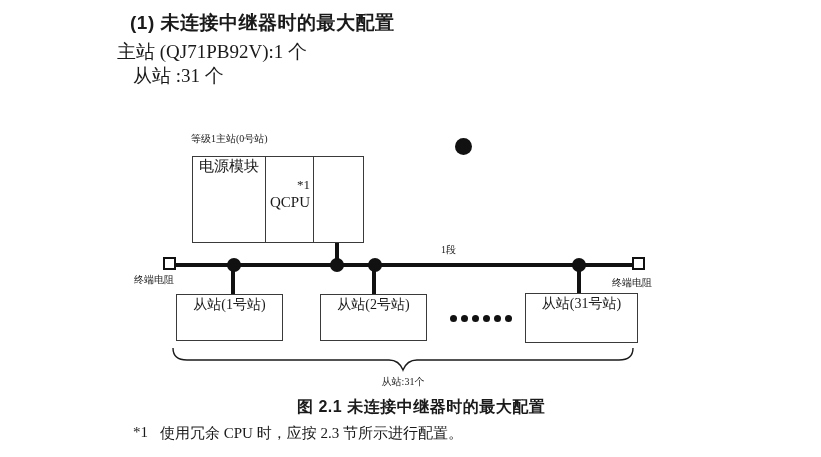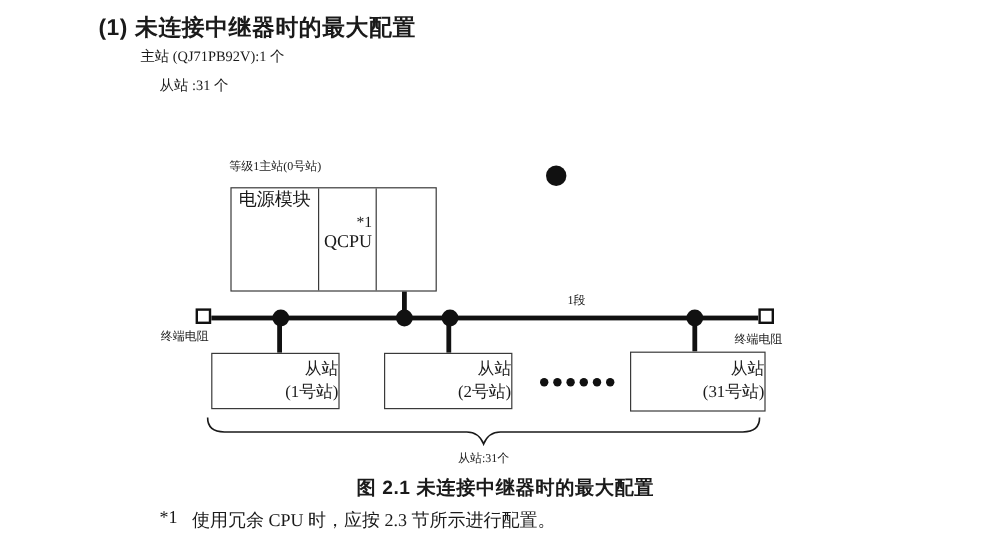--- a/index.html
+++ b/index.html
@@ -7,23 +7,23 @@
     position:relative;
     width:821px;height:457px;
     background:#ffffff;
     font-family:"Liberation Serif","DejaVu Serif",serif;
     color:#1a1a1a;
     overflow:hidden;
   }
   .abs{position:absolute;}
   .heading{
     font-family:"Liberation Sans","DejaVu Sans",sans-serif;
-    font-weight:bold;font-size:19px;letter-spacing:.5px;white-space:nowrap;
+    font-weight:bold;font-size:19px;letter-spacing:.5px;white-space:nowrap;margin-left:48px;
   }
-  .bodyline{font-size:12px;white-space:nowrap;}
+  .bodyline{font-size:19px;white-space:nowrap;}
   .dia-label{font-size:10px;white-space:nowrap;}
   
   .master-box{
     left:192px;top:156px;width:172px;height:87px;
     border:1px solid #3a3a3a;box-sizing:border-box;
     display:flex;background:#fff;
   }
   .m-cell{box-sizing:border-box;position:relative;height:100%;}
   .m-cell.power{width:73px;border-right:1px solid #3a3a3a;
     display:flex;justify-content:center;font-size:15px;}
@@ -34,21 +34,21 @@
   .pb-name{position:absolute;top:25px;left:4px;font-size:15px;line-height:20px;}
   
   .bus{left:176px;top:263px;width:456px;height:4px;background:#111;}
   .term-sq{width:13px;height:13px;background:#fff;border:2px solid #111;box-sizing:border-box;}
   .conn-dot{width:14px;height:14px;border-radius:50%;background:#111;}
   .vline{width:4px;background:#111;}
   .legend-dot{left:455px;top:138px;width:17px;height:17px;border-radius:50%;background:#111;}
   
   .slave-box{
     border:1px solid #3a3a3a;box-sizing:border-box;background:#fff;
-    display:flex;flex-direction:column;align-items:flex-end;justify-content:center;
+    display:flex;flex-direction:row;align-items:flex-start;justify-content:center;
     font-size:14px;line-height:19px;text-align:center;
   }
   .ellipsis{display:flex;gap:4px;}
   .ellipsis i{width:7px;height:7px;border-radius:50%;background:#111;display:block;}
   .caption{
     font-family:"Liberation Sans","DejaVu Sans",sans-serif;
     font-weight:bold;font-size:16px;white-space:nowrap;letter-spacing:.5px;
   }
   .footnote{display:flex;gap:12px;font-size:15px;white-space:nowrap;}
   svg{display:block;}
@@ -69,21 +69,21 @@
   <div class="abs master-box">
     <div class="m-cell power">
       <span>电源模块</span>
     </div>
     <div class="m-cell cpu">
       <span class="cpu-note">*1</span>
       <span class="cpu-name">QCPU</span>
     </div>
   </div>
 
-  <div class="abs dia-label" style="left:441px;top:243px;margin-left:32px;">1段</div>
+  <div class="abs dia-label" style="left:441px;top:243px;">1段</div>
 
   <div class="abs bus"></div>
   <div class="abs term-sq" style="left:163px;top:257px;"></div>
   <div class="abs term-sq" style="left:632px;top:257px;"></div>
   <div class="abs dia-label" style="left:134px;top:273px;">终端电阻</div>
   <div class="abs dia-label" style="left:612px;top:276px;">终端电阻</div>
 
   <div class="abs vline" style="left:335px;top:243px;height:22px;"></div>
   <div class="abs vline" style="left:231px;top:265px;height:29px;"></div>
   <div class="abs vline" style="left:372px;top:265px;height:29px;"></div>

